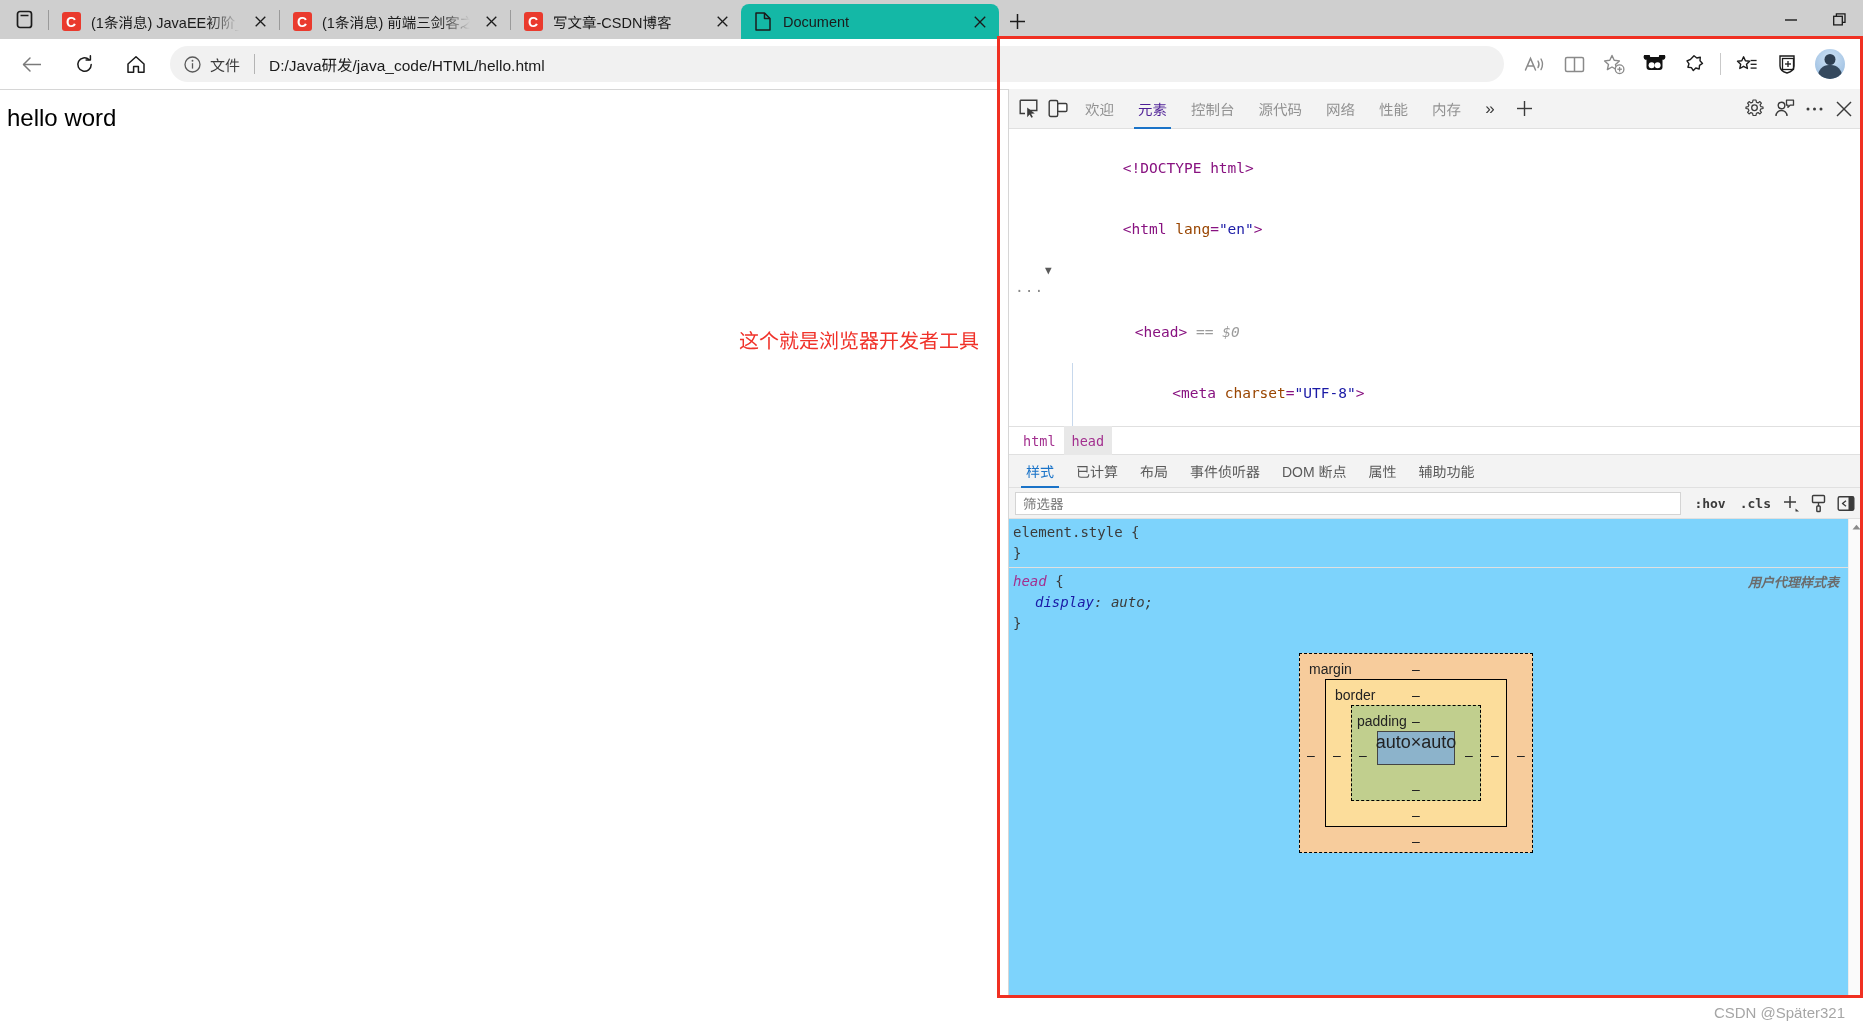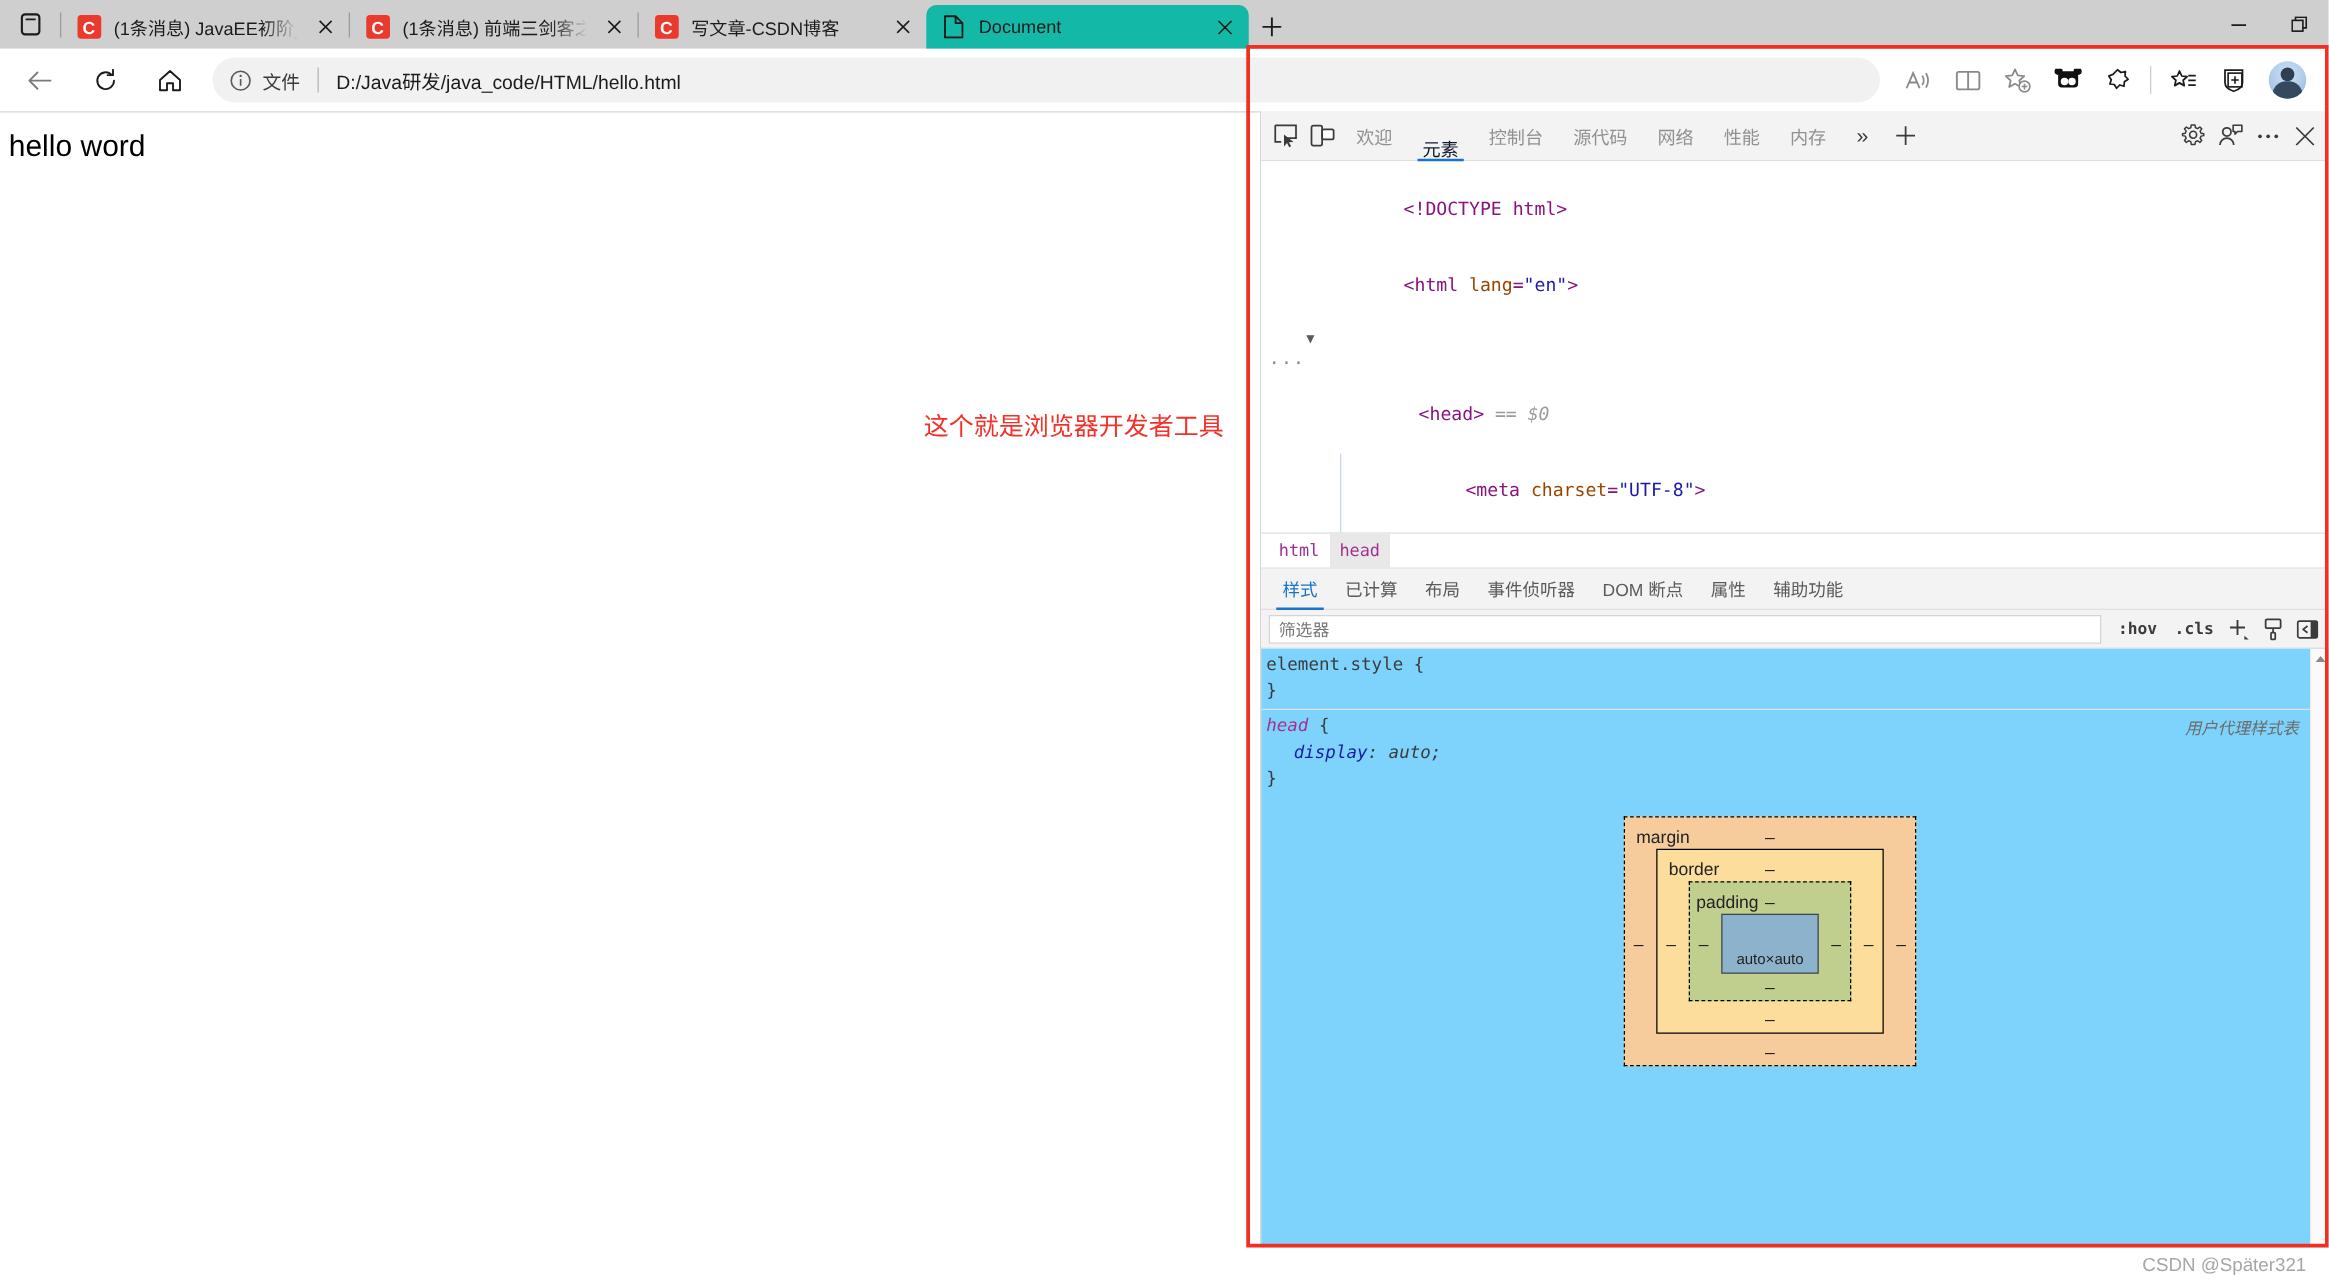--- a/index.html
+++ b/index.html
@@ -199,21 +199,21 @@
   .dt-tab {
     height: 40px;
     padding: 0 12px;
     display: flex; align-items: center;
     font-size: 14.5px;
     color: #919191;
     flex: 0 0 auto;
     position: relative;
     white-space: nowrap;
   }
-  .dt-tab.active { color: #0f172a; align-items: flex-end; }
+  .dt-tab.active { color: #4c1d95; }
   .dt-tab.active::after {
     content: ""; position: absolute; left: 8px; right: 8px; bottom: 0;
     height: 2px; background: #1a73c8;
   }
   .dt-spacer { flex: 1 1 auto; }
 
   
   .dom-panel {
     flex: 0 0 auto;
     height: 297px;
@@ -325,20 +325,21 @@
     line-height: 21px;
   }
   .rule { padding: 3px 0 3px 4px; position: relative; }
   .rule + .rule { border-top: 1px solid #e0e0e0; }
   .rule .sel { color: #3b3b3b; }
   .rule .sel-ua { color: #a3308f; font-style: italic; }
   .rule .origin {
     position: absolute; right: 24px; top: 4px;
     color: #6b6b6b; font-style: italic; font-size: 13px;
     font-family: "Liberation Sans", sans-serif;
+    font-weight: bold;
   }
   .decl { padding-left: 22px; color: #3b3b3b; }
   .decl .prop { color: #1a1aa6; font-style: italic; }
   .decl .val  { color: #3b3b3b; font-style: italic; }
 
   .rules-scrollbar {
     position: absolute; right: 0; top: 0; width: 15px; bottom: 0;
     background: #fafafa; border-left: 1px solid #ececec;
   }
   .sb-arrow {
@@ -360,24 +361,24 @@
   }
   .bm-border {
     left: 26px; top: 26px; width: 182px; height: 148px;
     background: #fcdd9b; border: 1px solid #000;
   }
   .bm-padding {
     left: 52px; top: 52px; width: 130px; height: 96px;
     background: #c1cf8e; border: 1px dashed #000;
   }
   .bm-content {
-    left: 78px; top: 78px; width: 78px; height: 48px;
+    left: 78px; top: 78px; width: 78px; height: 34px;
     background: #8cb3cb; border: 1px solid #444;
-    display: flex; align-items: flex-end; justify-content: center;
-    font-size: 12px; color: #222;
+    display: flex; align-items: flex-start; justify-content: center;
+    font-size: 18px; color: #222;
   }
   .bm-label {
     position: absolute; font-size: 14px; color: #222;
   }
   .bm-dash {
     position: absolute; font-size: 14px; color: #222;
     text-align: center;
   }
 
   

